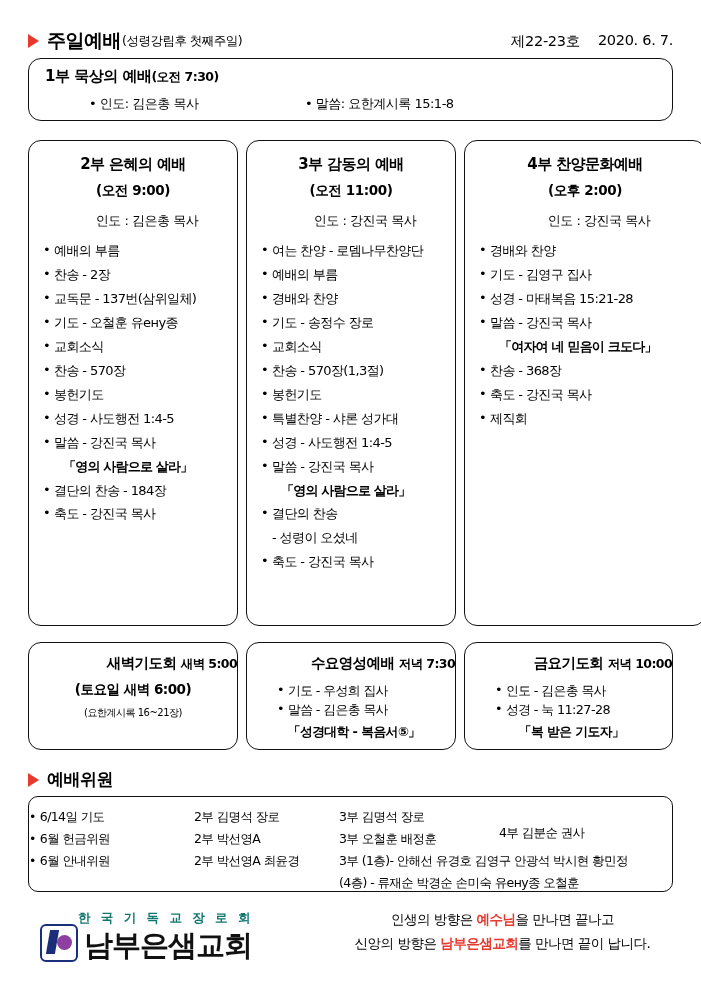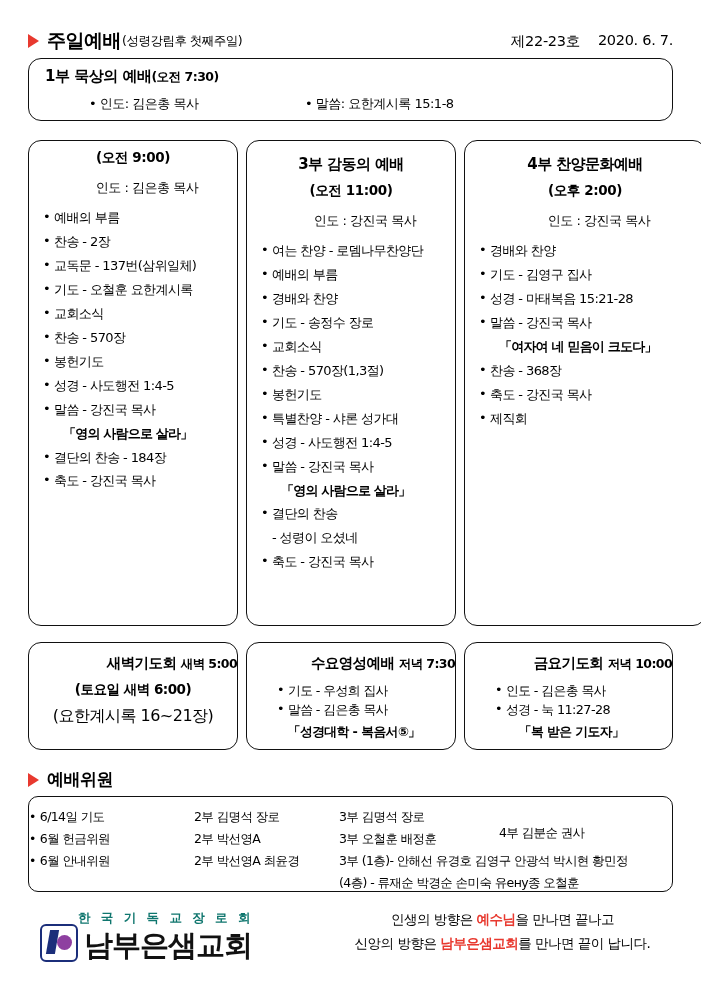--- a/index.html
+++ b/index.html
@@ -175,21 +175,21 @@
   }
   .sm-sub {
     text-align: center;
     font-size: 13.5px;
     font-weight: bold;
     letter-spacing: -0.5px;
     margin-top: 8px;
   }
   .sm-note {
     text-align: center;
-    font-size: 16px;
+    font-size: 10px;
     letter-spacing: -0.5px;
     margin-top: 7px;
   }
   ul.sm-items {
     list-style: none;
     margin: 8px 0 0 0;
     padding: 0 6px 0 30px;
   }
   ul.sm-items li {
     font-size: 12.8px;
@@ -337,27 +337,28 @@
 
   <div class="rbox" id="box1">
     <div class="b1-title">
       <span>1부 묵상의 예배</span><small>(오전 7:30)</small>
     </div>
     <div class="b1-item-a">• 인도: 김은총 목사</div>
     <div class="b1-item-b">• 말씀: 요한계시록 15:1-8</div>
   </div>
 
   <div class="rbox" id="box2">
+    <div class="col-head">2부 은혜의 예배</div>
     <div class="col-time">(오전 9:00)</div>
     <div class="col-leader">인도 : 김은총 목사</div>
     <ul class="items">
       <li class="bulleted">예배의 부름</li>
       <li class="bulleted">찬송 - 2장</li>
       <li class="bulleted">교독문 - 137번(삼위일체)</li>
-      <li class="bulleted">기도 - 오철훈 요한계시록</li>
+      <li class="bulleted">기도 - 오철훈 유ену종</li>
       <li class="bulleted">교회소식</li>
       <li class="bulleted">찬송 - 570장</li>
       <li class="bulleted">봉헌기도</li>
       <li class="bulleted">성경 - 사도행전 1:4-5</li>
       <li class="bulleted">말씀 - 강진국 목사</li>
       <li class="emph">「영의 사람으로 살라」</li>
       <li class="bulleted">결단의 찬송 - 184장</li>
       <li class="bulleted">축도 - 강진국 목사</li>
     </ul>
   </div>

